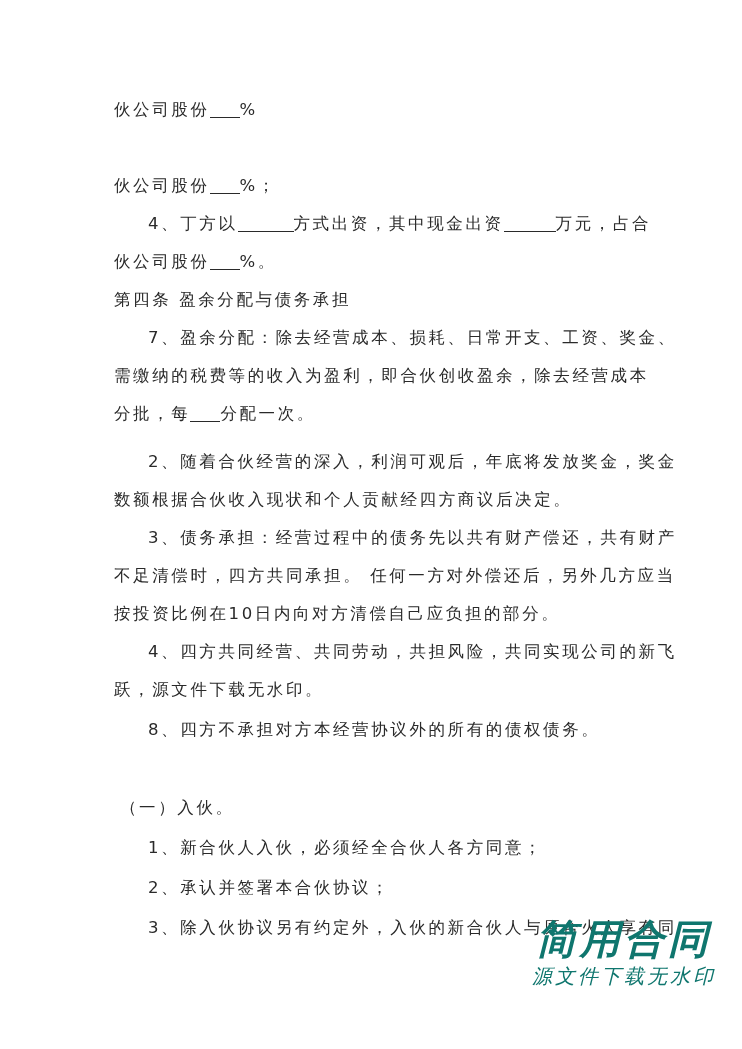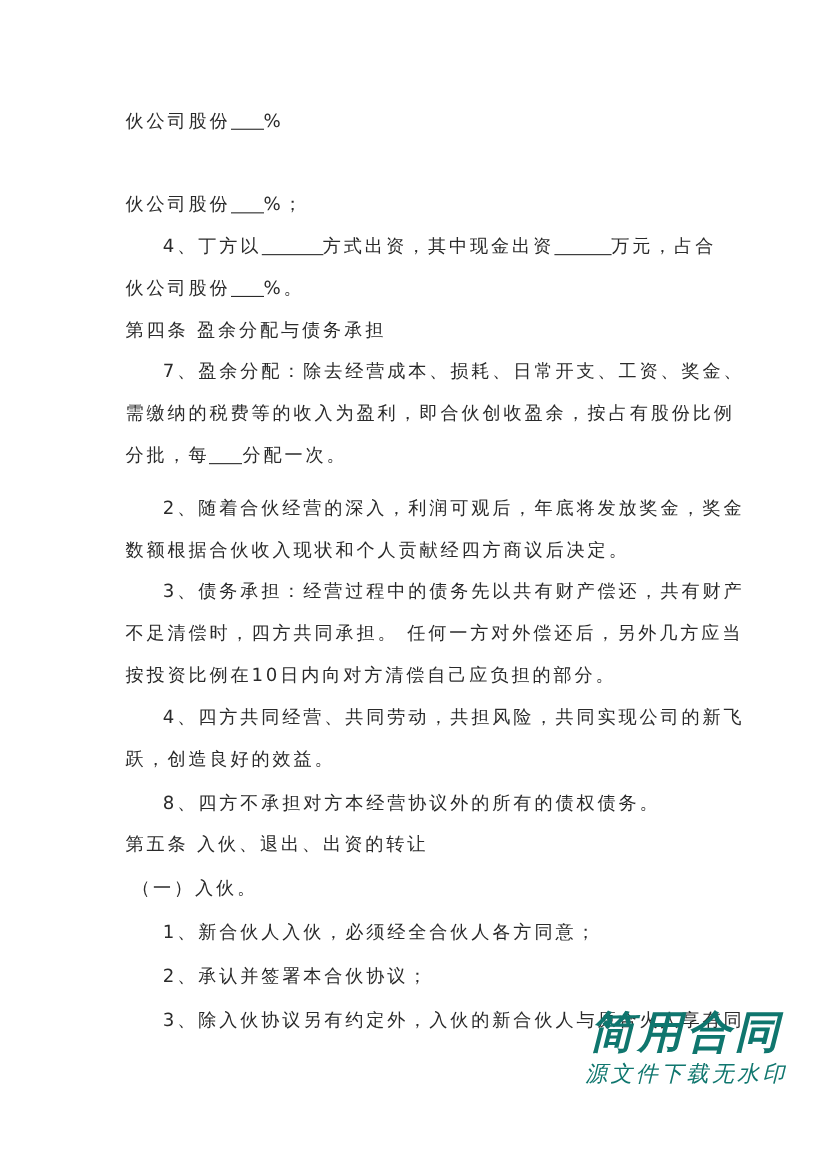--- a/index.html
+++ b/index.html
@@ -45,38 +45,37 @@
     <span>4、丁方以</span><span class="blank b-long"></span><span>方式出资，其中现金出资</span><span class="blank b-med"></span><span>万元，占合</span>
   </div>
 
   <div class="line" style="top:251px">
     <span>伙公司股份</span><span class="blank b-short"></span><span>%。</span>
   </div>
 
   <div class="line" style="top:289px">第四条 盈余分配与债务承担</div>
 
   <div class="line indent" style="top:327px">7、盈余分配：除去经营成本、损耗、日常开支、工资、奖金、</div>
-  <div class="line" style="top:365px">需缴纳的税费等的收入为盈利，即合伙创收盈余，按占有股份比例</div>
+  <div class="line" style="top:365px">需缴纳的税费等的收入为盈利，即合伙创收盈余，除去经营成本</div>
   <div class="line" style="top:403px">
     <span>分批，每</span><span class="blank b-short"></span><span>分配一次。</span>
   </div>
 
   <div class="line indent" style="top:451px">2、随着合伙经营的深入，利润可观后，年底将发放奖金，奖金</div>
   <div class="line" style="top:489px">数额根据合伙收入现状和个人贡献经四方商议后决定。</div>
 
   <div class="line indent" style="top:527px">3、债务承担：经营过程中的债务先以共有财产偿还，共有财产</div>
   <div class="line" style="top:565px">不足清偿时，四方共同承担。 任何一方对外偿还后，另外几方应当</div>
   <div class="line" style="top:603px">按投资比例在10日内向对方清偿自己应负担的部分。</div>
 
   <div class="line indent" style="top:641px">4、四方共同经营、共同劳动，共担风险，共同实现公司的新飞</div>
-  <div class="line" style="top:679px">跃，创造良好的效益。</div>
+  <div class="line" style="top:679px">跃，源文件下载无水印。</div>
 
   <div class="line indent" style="top:719px">8、四方不承担对方本经营协议外的所有的债权债务。</div>
 
-  <div class="line" style="top:757px">第五条 入伙、退出、出资的转让</div>
   <div class="line paren" style="top:797px">（一）入伙。</div>
 
   <div class="line indent" style="top:837px">1、新合伙人入伙，必须经全合伙人各方同意；</div>
   <div class="line indent" style="top:877px">2、承认并签署本合伙协议；</div>
   <div class="line indent" style="top:917px">3、除入伙协议另有约定外，入伙的新合伙人与原合火人享有同</div>
 
   <div class="watermark">
     <div class="wm-big">简用合同</div>
     <div class="wm-small">源文件下载无水印</div>
   </div>

